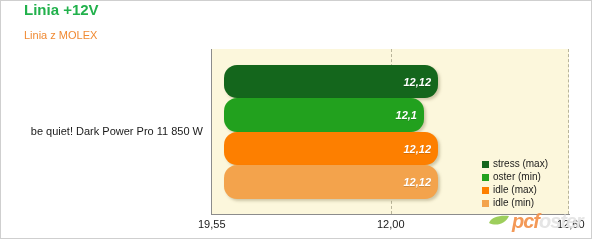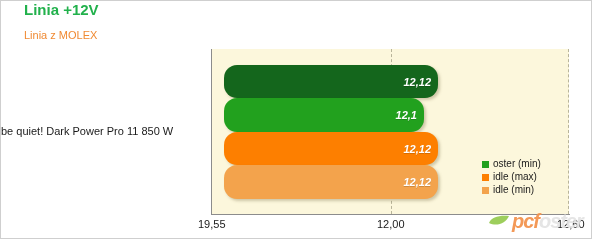--- a/index.html
+++ b/index.html
@@ -94,20 +94,21 @@
     white-space: nowrap;
     text-shadow: 0 1px 0 rgba(0,0,0,0.15);
   }
 
   
   #category-label {
     position: absolute;
     left: 0;
     top: 124px;
     width: 206px;
+    text-align: right;
     font-size: 11px;
     color: #1a1a1a;
     white-space: nowrap;
     padding-right: 4px;
     box-sizing: border-box;
   }
 
   
   .tick-label {
     position: absolute;
@@ -211,20 +212,24 @@
   <div id="axis-x-line"></div>
 
   <div id="category-label">be quiet! Dark Power Pro 11 850 W</div>
 
   <div class="tick-label" style="left:197px;">19,55</div>
   <div class="tick-label" style="left:376px;">12,00</div>
   <div class="tick-label" style="left:556px;">12,60</div>
 
   <div id="legend">
     <div class="legend-item">
+      <span class="legend-swatch" style="background:#14661c;"></span>
+      <span class="legend-text">stress (max)</span>
+    </div>
+    <div class="legend-item">
       <span class="legend-swatch" style="background:#22a11e;"></span>
       <span class="legend-text">oster (min)</span>
     </div>
     <div class="legend-item">
       <span class="legend-swatch" style="background:#fd7f00;"></span>
       <span class="legend-text">idle (max)</span>
     </div>
     <div class="legend-item">
       <span class="legend-swatch" style="background:#f3a34c;"></span>
       <span class="legend-text">idle (min)</span>

